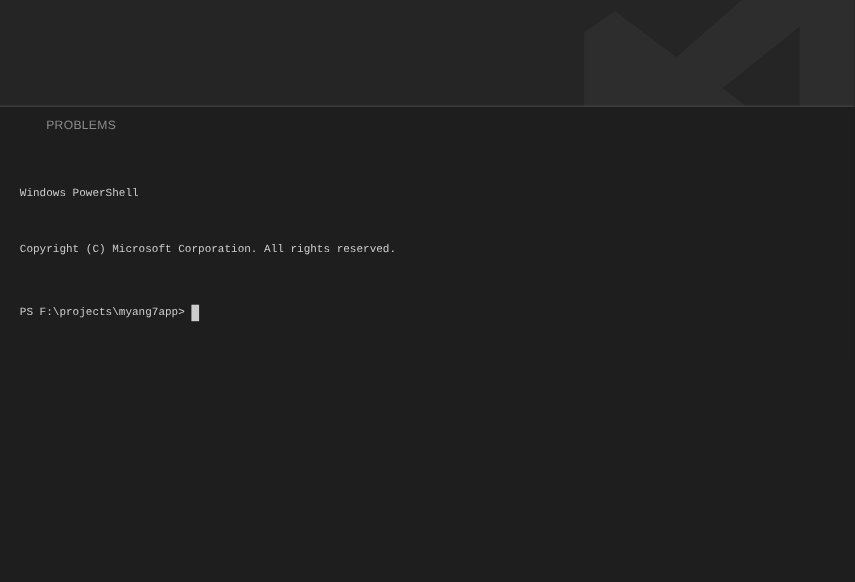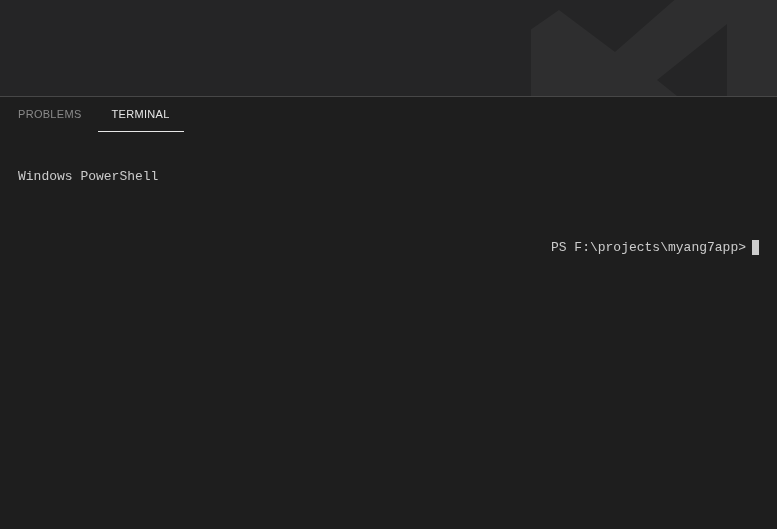--- a/index.html
+++ b/index.html
@@ -31,53 +31,52 @@
     .watermark svg {
       width: 280px;
       height: 280px;
     }
     .panel {
       background: #1e1e1e;
     }
     .tabs {
       display: flex;
       height: 35px;
-      padding-left: 4px;
-      gap: 2px;
+      padding-left: 28px;
+      gap: 16px;
     }
     .tab {
       color: #8a8a8a;
       font-size: 11px;
       letter-spacing: 0.3px;
       padding: 0 14px;
       height: 35px;
       line-height: 35px;
       cursor: pointer;
       text-transform: uppercase;
     }
     .tab.active {
       color: #e7e7e7;
       border-bottom: 1px solid #e7e7e7;
     }
     .terminal-content {
       padding: 2px 18px 0 18px;
       font-family: Consolas, "Courier New", monospace;
-      font-size: 13px;
+      font-size: 10px;
       color: #cccccc;
       line-height: 17px;
       white-space: pre;
     }
     .terminal-line {
       display: block;
     }
     .prompt-row {
-      margin-top: 20px;
+      margin-top: 6px;
       display: flex;
       align-items: center;
-      justify-content: flex-end;
     }
     .cursor {
       display: inline-block;
       width: 7px;
       height: 15px;
       background: #cccccc;
       margin-left: 6px;
       vertical-align: middle;
     }
   </style>
@@ -88,22 +87,22 @@
   <div class="watermark">
     <svg viewBox="0 0 100 100" xmlns="http://www.w3.org/2000/svg">
       <path fill="#ffffff" d="M75 5 L95 15 L95 85 L75 95 L35 60 L15 75 L5 68 L5 32 L15 25 L35 40 L75 5 Z M75 30 L50 50 L75 70 Z M15 42 L25 50 L15 58 Z"></path>
     </svg>
   </div>
 </div>
 
 <div class="panel">
   <div class="tabs">
     <div class="tab">PROBLEMS</div>
-    <div class="tab active">TERMINAL</div>
   </div>
   <div class="terminal-content">
     <span class="terminal-line">Windows PowerShell</span>
+    <span class="terminal-line">Copyright (C) Microsoft Corporation. All rights reserved.</span>
     <div class="prompt-row">
       <span>PS F:\projects\myang7app&gt;</span>
       <span class="cursor"></span>
     </div>
   </div>
 </div>
 
 </body></html>

